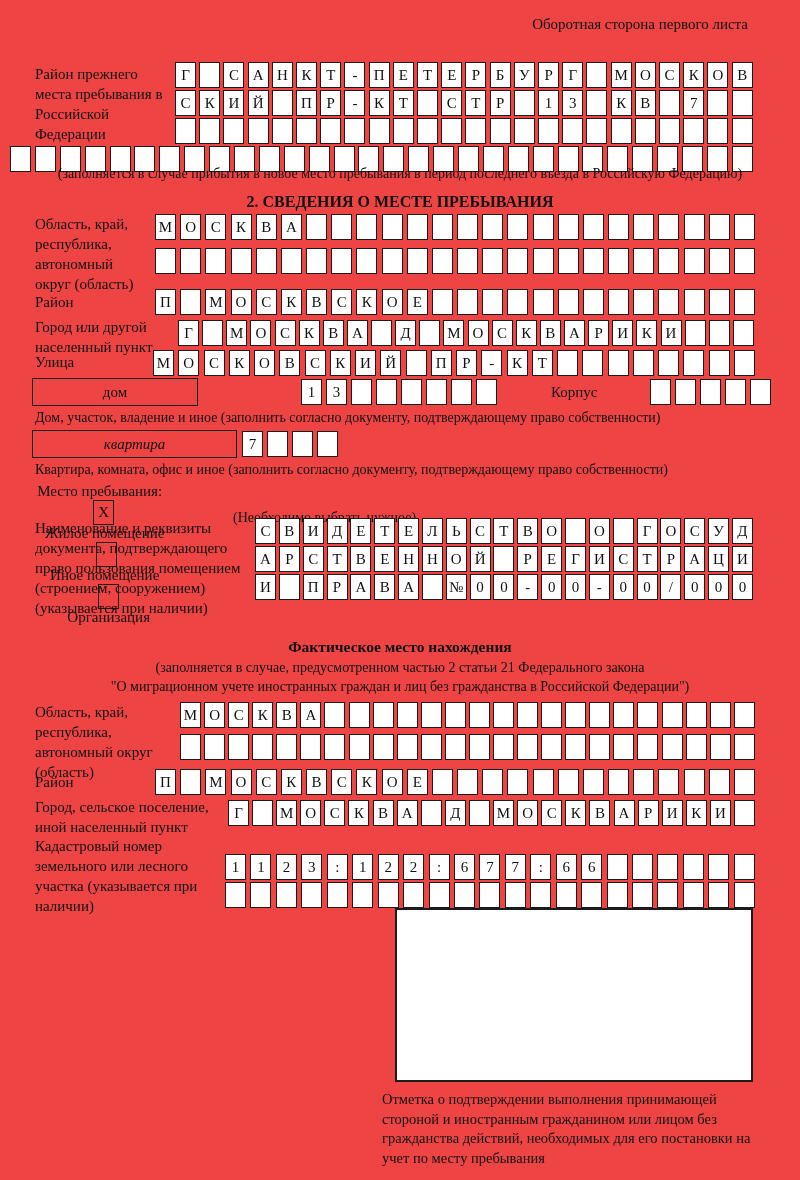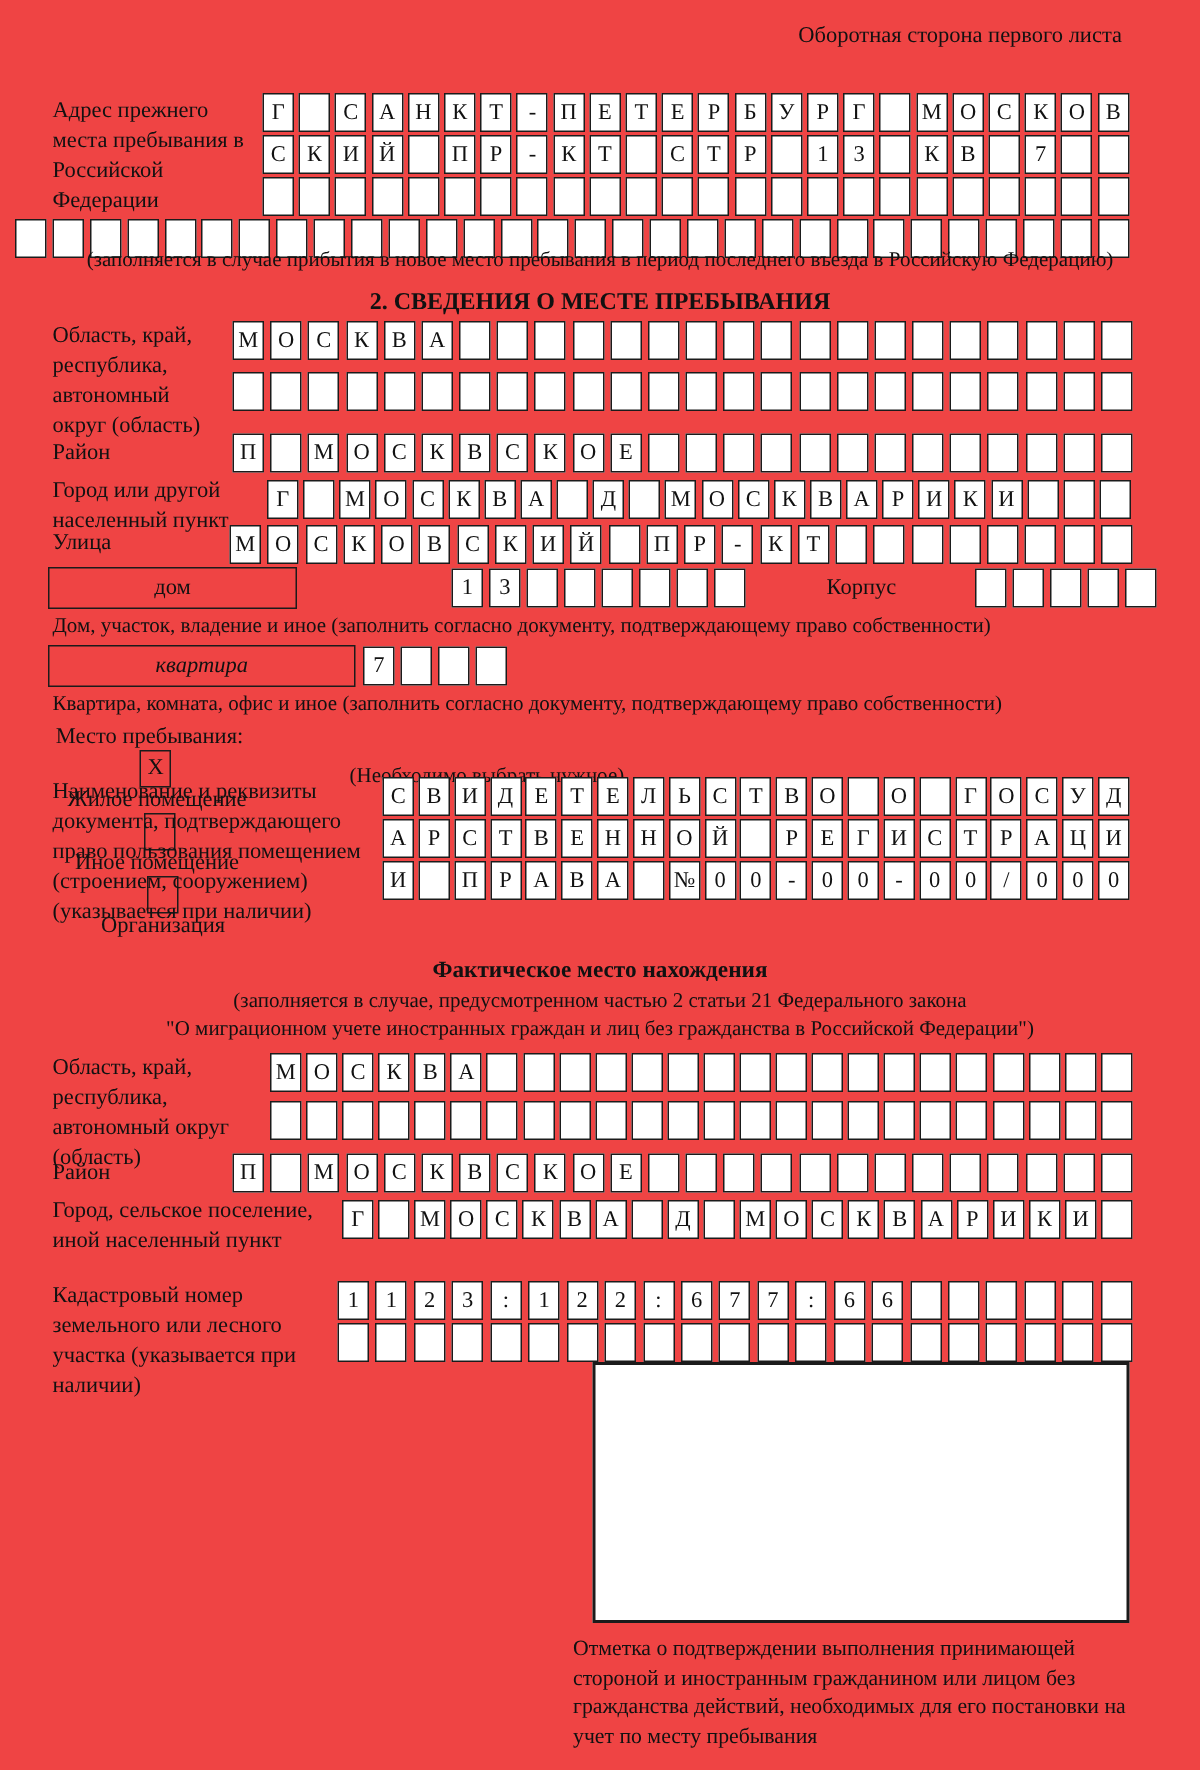--- a/index.html
+++ b/index.html
@@ -32,21 +32,21 @@
   .opt-label { font-size:15px; }
   .stamp-box { box-sizing:border-box; border:2px solid #1b1b1b; background:#fff; }
 </style>
 </head>
 <body>
 
 <div class="page">
 
   <div class="abs note">Оборотная сторона первого листа</div>
 
-  <div class="abs lbl" style="left:35px; top:64px; width:140px;">Адрес прежнего места пребывания в Российской Федерации</div>
+  <div class="abs lbl" style="left:35px; top:64px; width:140px;">Район прежнего места пребывания в Российской Федерации</div>
   <div class="row" style="left:175px; top:62px;  width:578px;">
       <div class="cell">Г</div>
       <div class="cell"></div>
       <div class="cell">С</div>
       <div class="cell">А</div>
       <div class="cell">Н</div>
       <div class="cell">К</div>
       <div class="cell">Т</div>
       <div class="cell">-</div>
       <div class="cell">П</div>
@@ -522,21 +522,21 @@
       <div class="cell">К</div>
       <div class="cell">В</div>
       <div class="cell">А</div>
       <div class="cell">Р</div>
       <div class="cell">И</div>
       <div class="cell">К</div>
       <div class="cell">И</div>
       <div class="cell"></div>
     </div>
 
-  <div class="abs lbl" style="left:35px; top:854px; width:175px;">Кадастровый номер земельного или лесного участка (указывается при наличии)</div>
+  <div class="abs lbl" style="left:35px; top:836px; width:175px;">Кадастровый номер земельного или лесного участка (указывается при наличии)</div>
   <div class="row" style="left:225px; top:854px; width:530px;">
       <div class="cell">1</div>
       <div class="cell">1</div>
       <div class="cell">2</div>
       <div class="cell">3</div>
       <div class="cell">:</div>
       <div class="cell">1</div>
       <div class="cell">2</div>
       <div class="cell">2</div>
       <div class="cell">:</div>

